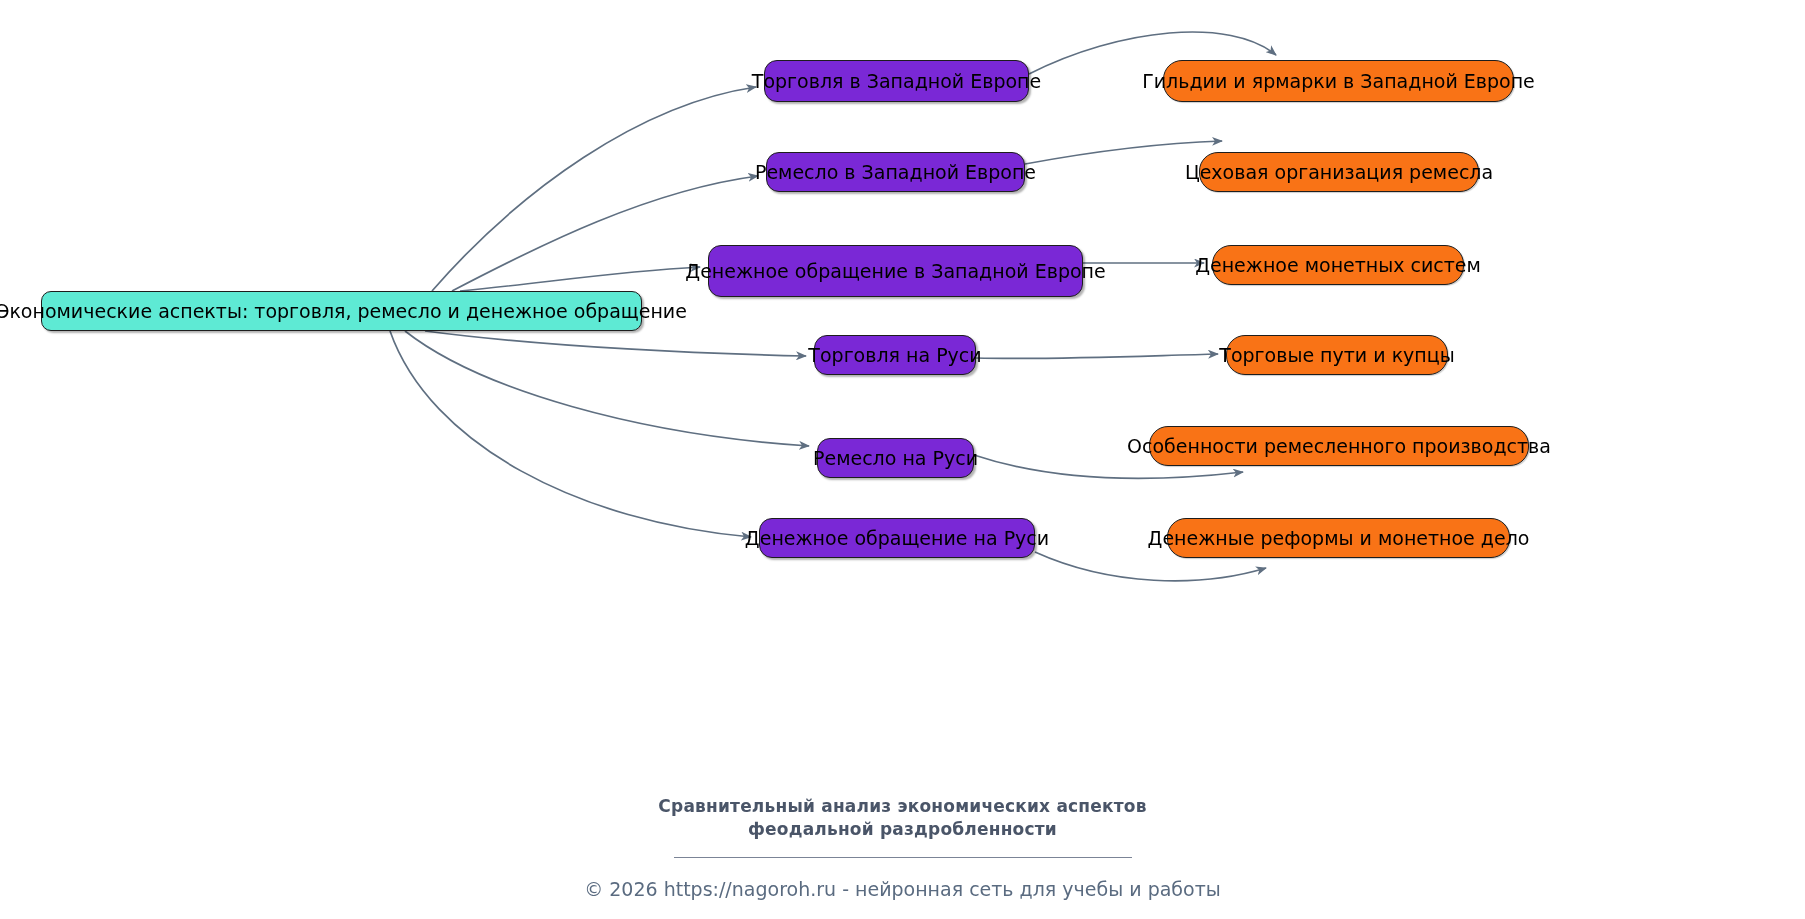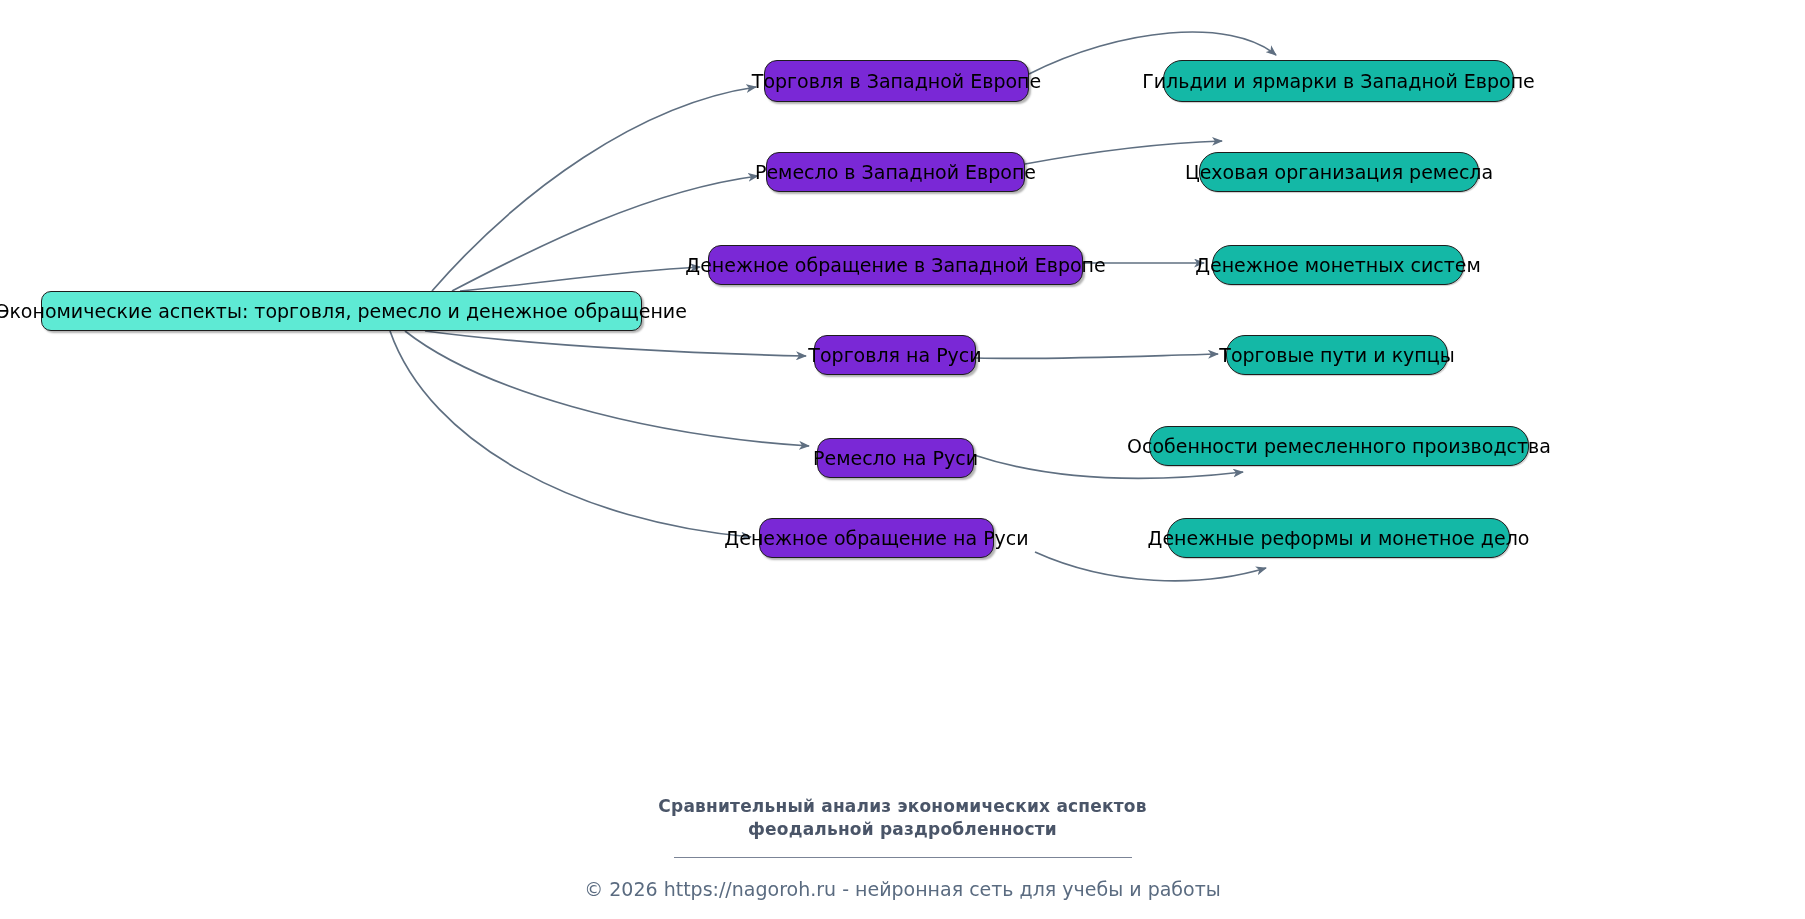--- a/index.html
+++ b/index.html
@@ -50,21 +50,21 @@
   .node-branch {
     background: #7A28D6;
     border: 1.6px solid #1d1d1d;
     border-radius: 13px;
     color: #000000;
     font-size: 19px;
     padding: 0 14px;
     box-shadow: 2px 2px 2px rgba(0,0,0,0.30);
   }
   .node-leaf {
-    background: #14b8a6;
+    background: #f97316;
     border: 1.6px solid #1d1d1d;
     border-radius: 19px;
     color: #000000;
     font-size: 19px;
     padding: 0 16px;
     box-shadow: 1px 1px 1px rgba(0,0,0,0.20);
   }
   #footer {
     position: absolute;
     left: 0;
@@ -133,42 +133,42 @@
     <span>Гильдии и ярмарки в Западной Европе</span>
   </div>
 
   <div class="node node-leaf" style="left:1199px; top:152px; width:280px; height:40px;">
     <span>Цеховая организация ремесла</span>
   </div>
   <div class="node node-branch" style="left:766px; top:152px; width:259px; height:40px;">
     <span>Ремесло в Западной Европе</span>
   </div>
 
-  <div class="node node-branch" style="left:708px; top:245px; width:375px; height:40px;">
+  <div class="node node-branch" style="left:708px; top:245px; width:375px; height:52px;">
     <span>Денежное обращение в Западной Европе</span>
   </div>
   <div class="node node-leaf" style="left:1212px; top:245px; width:252px; height:40px;">
     <span>Денежное монетных систем</span>
   </div>
 
   <div class="node node-branch" style="left:814px; top:335px; width:162px; height:40px;">
     <span>Торговля на Руси</span>
   </div>
   <div class="node node-leaf" style="left:1226px; top:335px; width:222px; height:40px;">
     <span>Торговые пути и купцы</span>
   </div>
 
   <div class="node node-branch" style="left:817px; top:438px; width:157px; height:40px;">
     <span>Ремесло на Руси</span>
   </div>
   <div class="node node-leaf" style="left:1149px; top:426px; width:380px; height:40px;align-items:center;">
     <span>Особенности ремесленного производства</span>
   </div>
 
-  <div class="node node-branch" style="left:759px; top:518px; width:235px; height:40px;">
+  <div class="node node-branch" style="left:759px; top:518px; width:276px; height:40px;">
     <span>Денежное обращение на Руси</span>
   </div>
   <div class="node node-leaf" style="left:1167px; top:518px; width:343px; height:40px;">
     <span>Денежные реформы и монетное дело</span>
   </div>
 
   <div id="footer">
     <div class="footer-title">
       <div>Сравнительный анализ экономических аспектов</div>
       <div>феодальной раздробленности</div>

